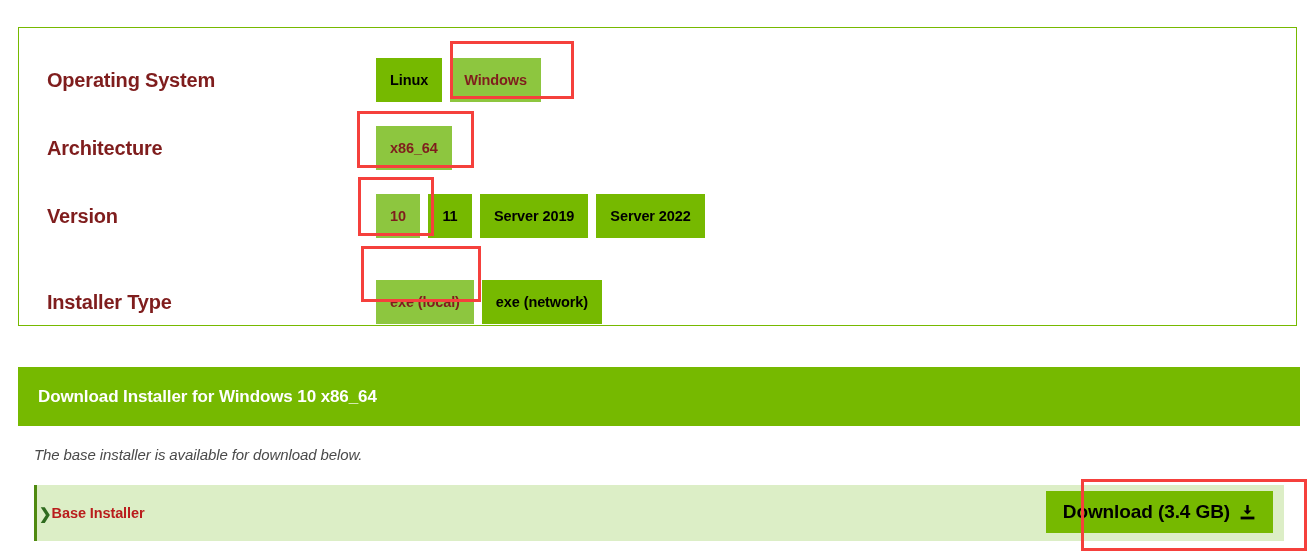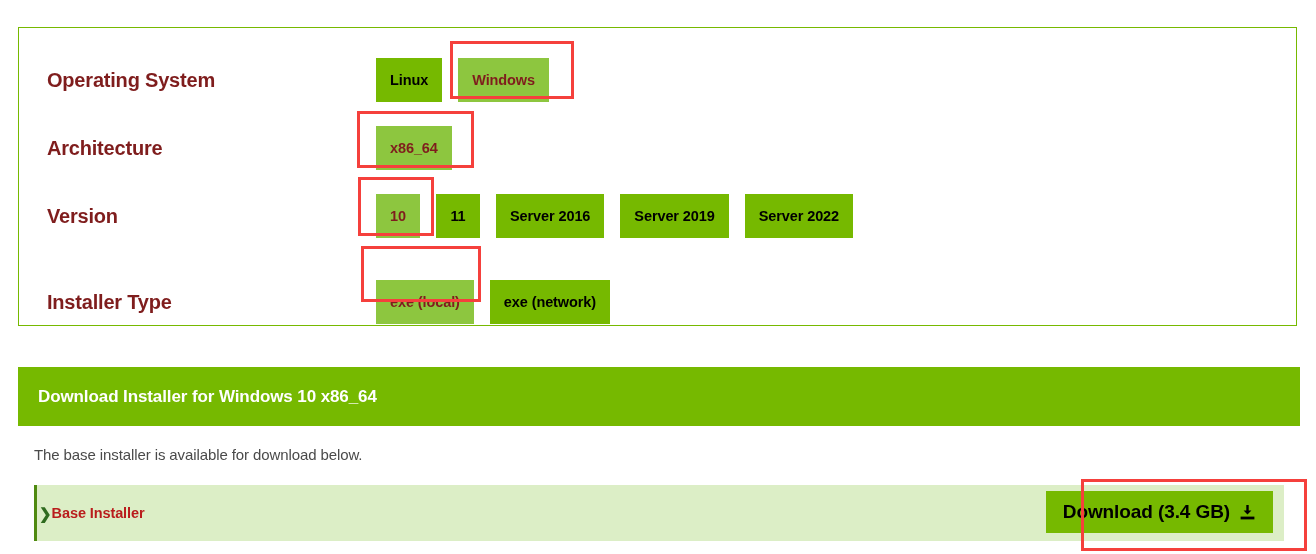--- a/index.html
+++ b/index.html
@@ -53,21 +53,21 @@
     white-space: nowrap;
   }
 
   .btn-group {
     position: absolute;
     left: 357px;
     top: 0;
     height: 68px;
     display: flex;
     align-items: center;
-    gap: 16px;
+    gap: 8px;
   }
 
   .opt-btn {
     position: relative;
     height: 44px;
     min-width: 44px;
     padding: 0 14px;
     display: flex;
     align-items: center;
     justify-content: center;
@@ -120,20 +120,21 @@
   .dl-body {
     background: #ffffff;
     padding: 20px 16px 0 16px;
     box-sizing: border-box;
   }
   .dl-note {
     font-size: 15px;
     color: #4a4a4a;
     margin: 0 0 22px 0;
     letter-spacing: -0.1px;
+    font-style: italic;
   }
 
   .installer-bar {
     position: relative;
     height: 56px;
     background: #dceec6;
     border-left: 3px solid #4f8a10;
     display: flex;
     align-items: center;
     box-sizing: border-box;
@@ -189,21 +190,20 @@
     <div class="btn-group">
       <button class="opt-btn selected">x86_64</button>
     </div>
   </div>
 
   <div class="option-row r2">
     <div class="row-label">Version</div>
     <div class="btn-group">
       <button class="opt-btn selected">10</button>
       <button class="opt-btn">11</button>
-      <button class="opt-btn">Server 2016</button>
       <button class="opt-btn">Server 2019</button>
       <button class="opt-btn">Server 2022</button>
     </div>
   </div>
 
   <div class="option-row r3">
     <div class="row-label">Installer Type</div>
     <div class="btn-group">
       <button class="opt-btn selected">exe (local)</button>
       <button class="opt-btn">exe (network)</button>

